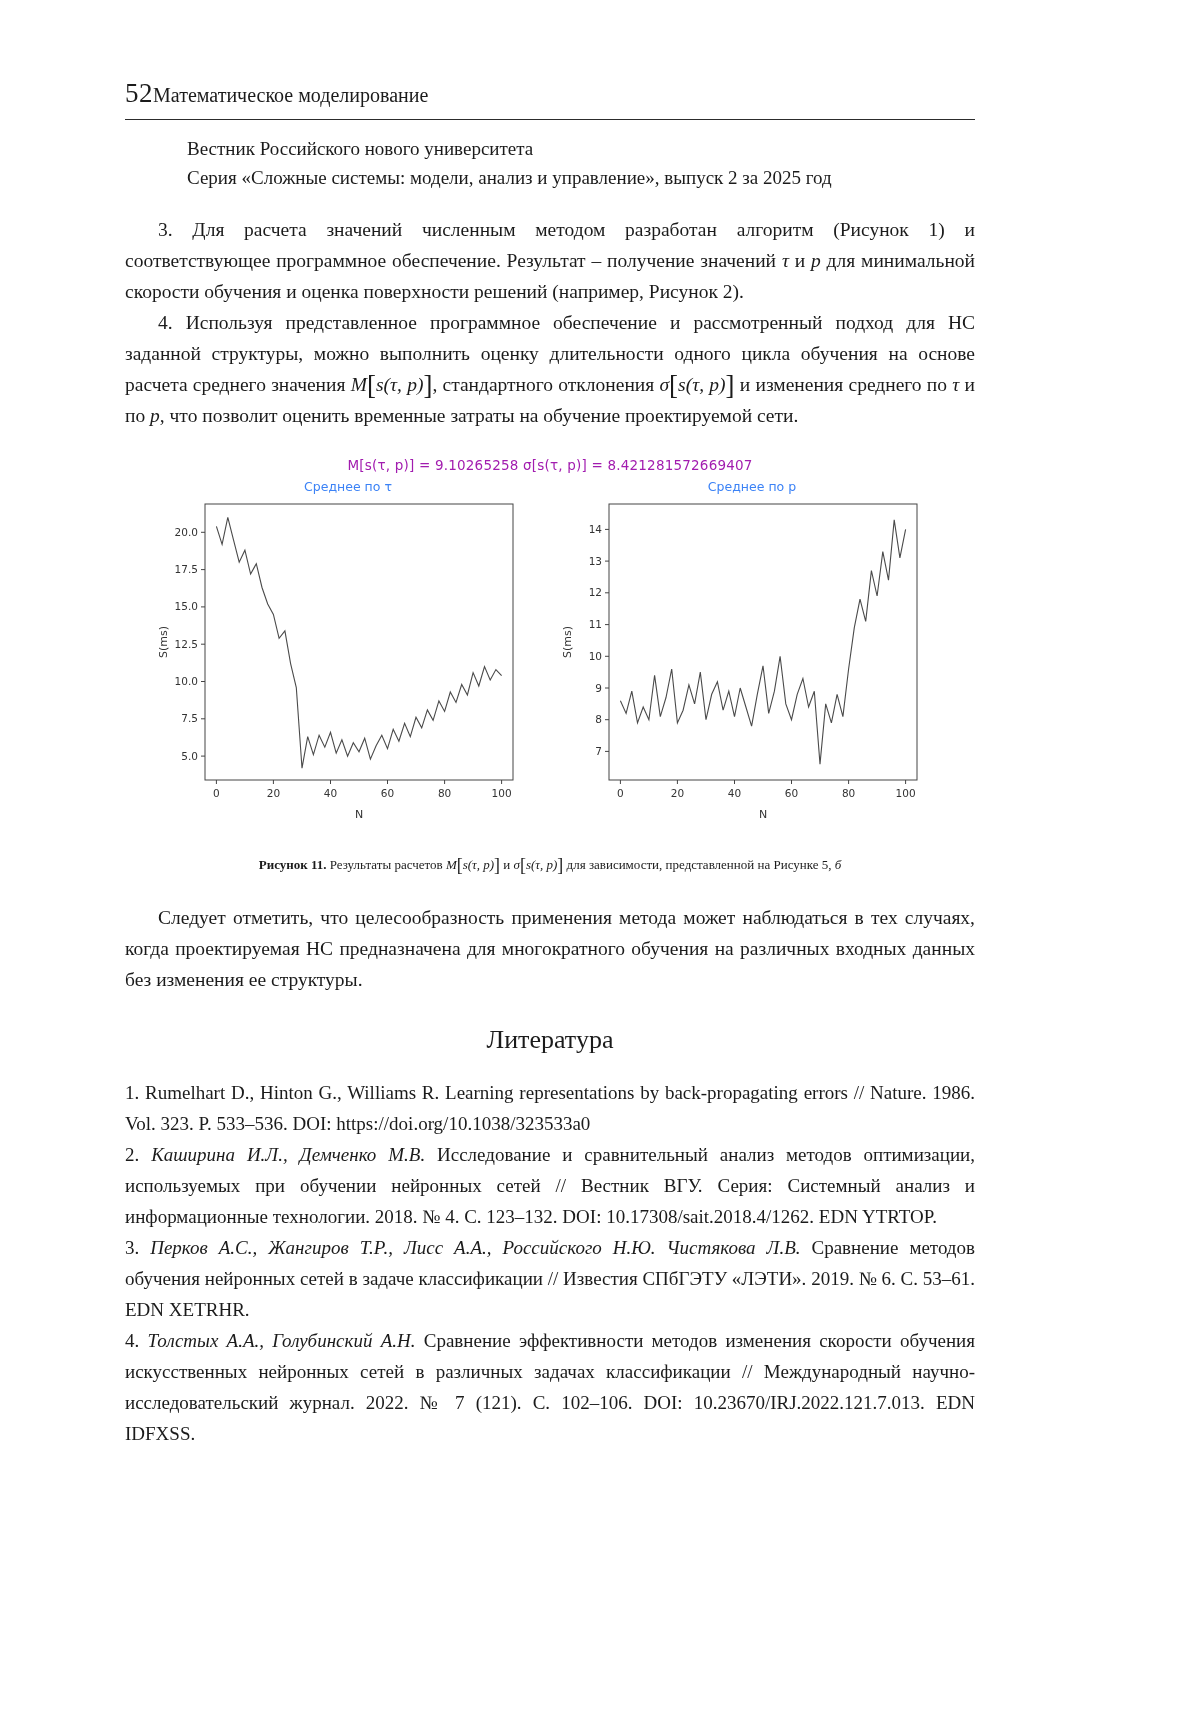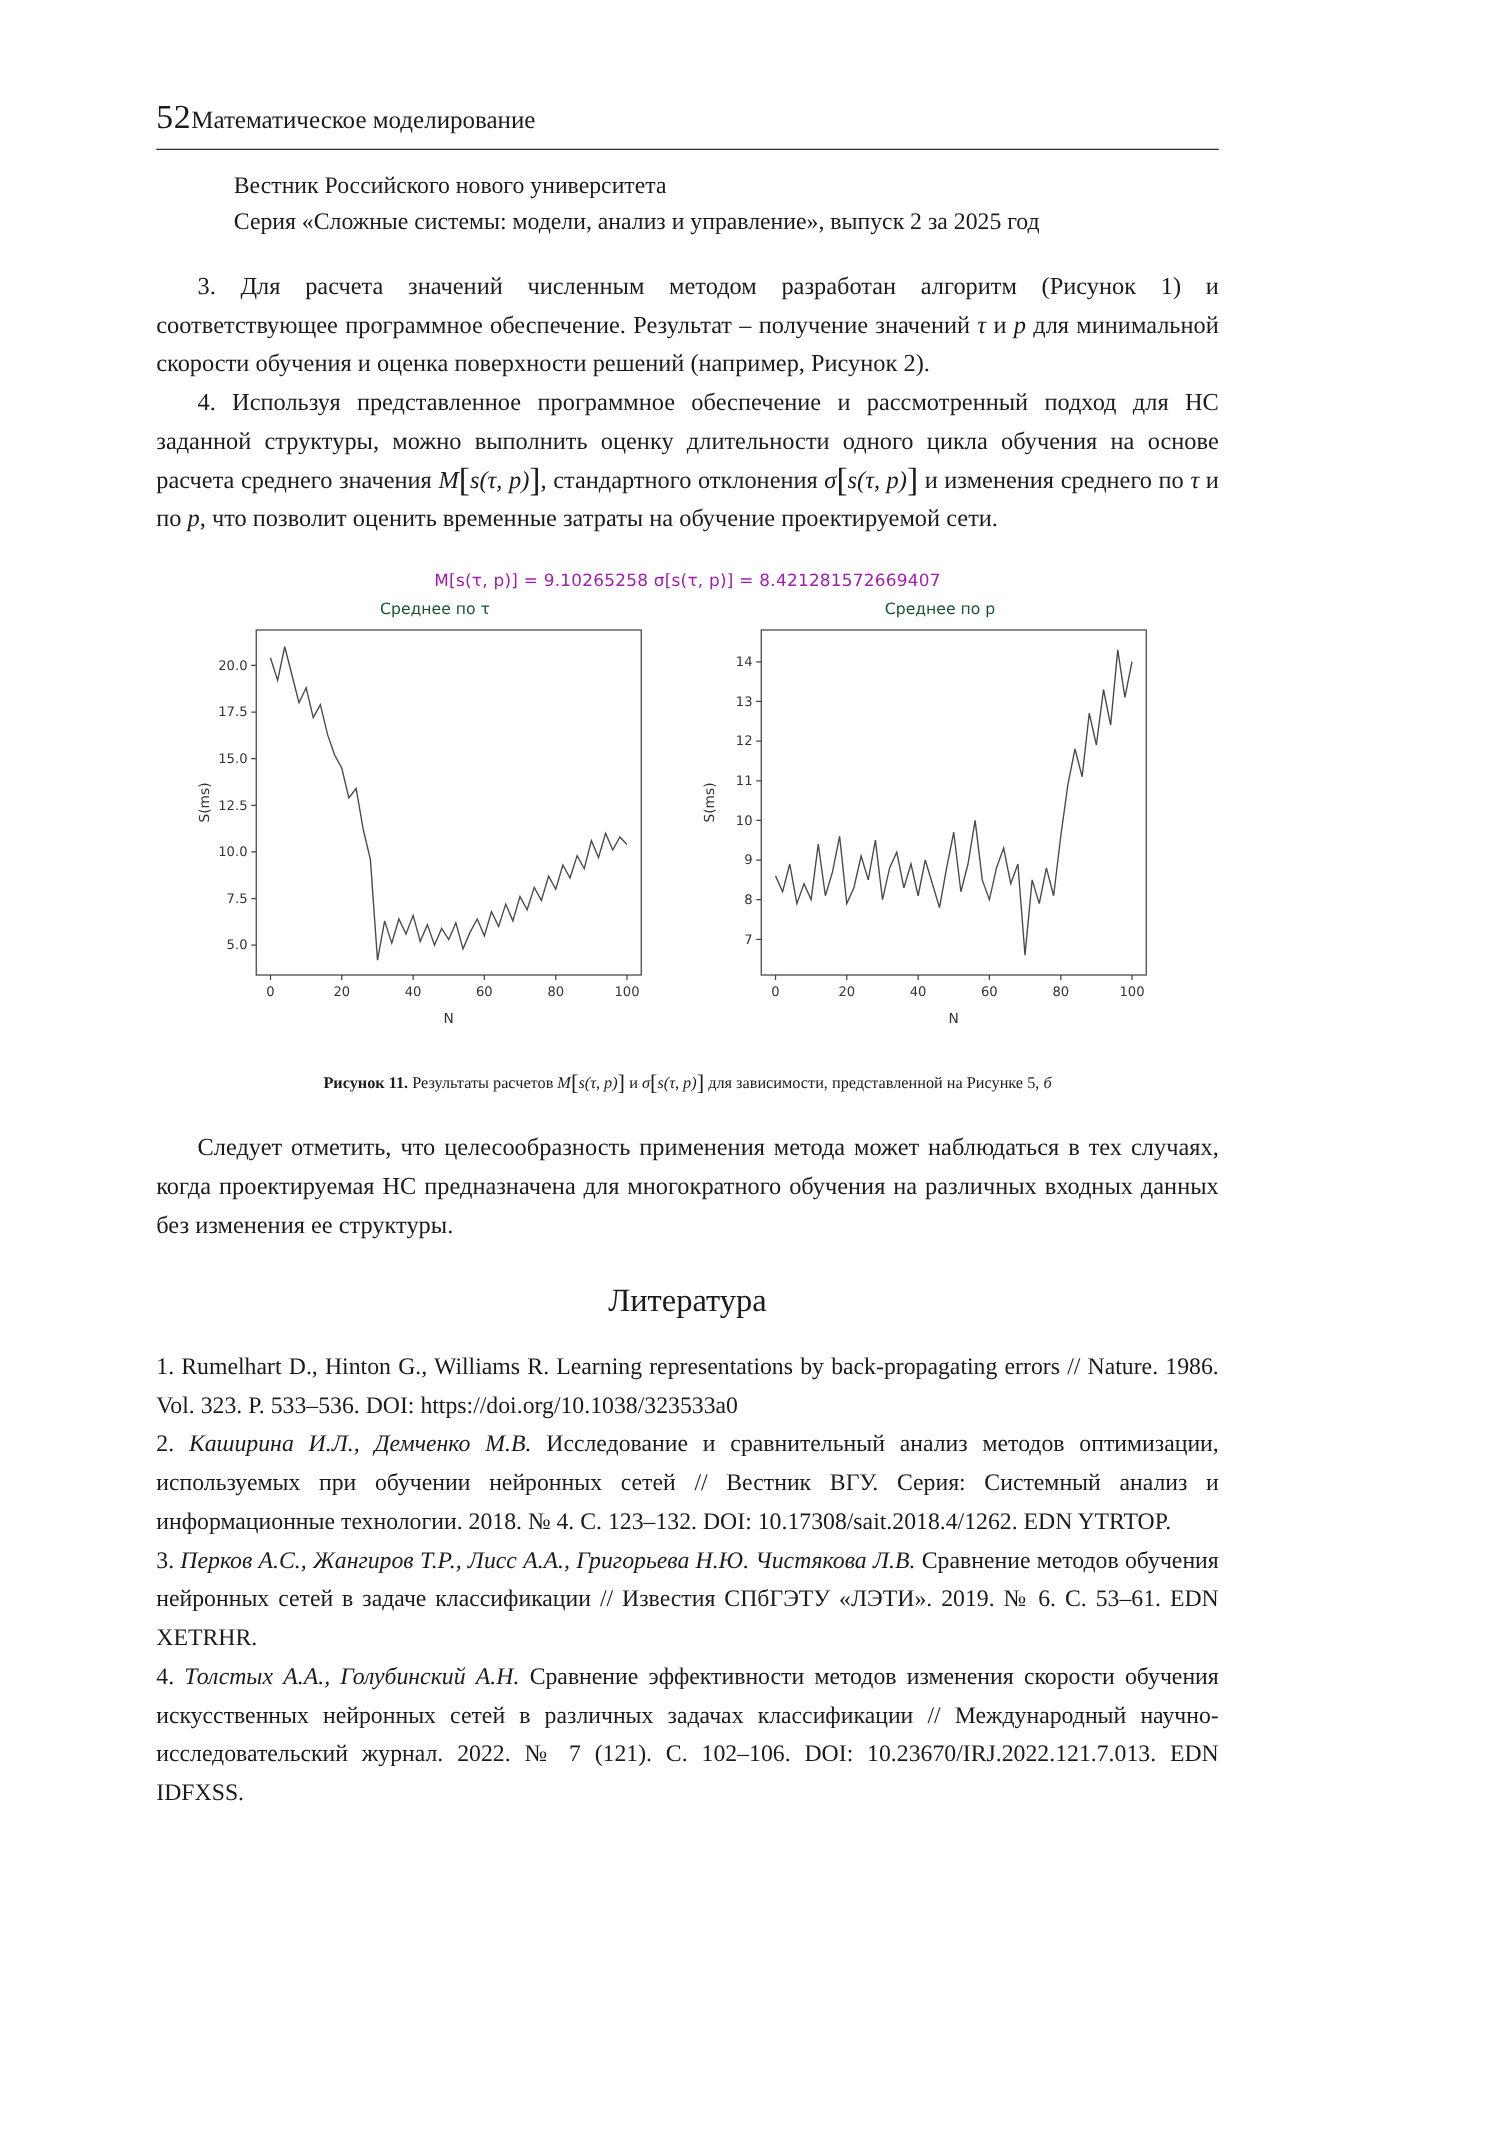--- a/index.html
+++ b/index.html
@@ -32,21 +32,21 @@
   
   .figure{width:790px;margin:26px auto 0 auto;}
   .fig-title{
     text-align:center;font-family:"DejaVu Sans", sans-serif;
     font-size:13.5px;color:#a21caf;margin-bottom:6px;letter-spacing:.2px;
   }
   .charts{display:flex;justify-content:space-between;}
   .chart-block{width:386px;}
   .chart-title{
     text-align:center;font-family:"DejaVu Sans", sans-serif;
-    font-size:12.5px;color:#14532d;margin-bottom:2px;
+    font-size:12.5px;color:#3b82f6;margin-bottom:2px;
   }
   .fig-caption{
     width:810px;margin:20px auto 0 auto;text-align:center;
     font-size:13px;line-height:30px;
   }
 
   .lit-heading{
     text-align:center;font-weight:normal;font-size:26px;
     margin:30px 0 22px 0;
   }
@@ -151,16 +151,16 @@
   </div>
 
   <div class="fig-caption"><span class="seg-bold">Рисунок 11.</span><span> Результаты расчетов </span><span class="seg-mvar">M</span><span class="seg-br">[</span><span class="seg-mvar">s(τ, p)</span><span class="seg-br">]</span><span> и </span><span class="seg-mvar">σ</span><span class="seg-br">[</span><span class="seg-mvar">s(τ, p)</span><span class="seg-br">]</span><span> для зависимости, представленной на Рисунке 5, </span><span class="seg-ital">б</span></div>
 
   <p class="body-par first"><span>Следует отметить, что целесообразность применения метода может наблюдаться в тех случаях, когда проектируемая НС предназначена для многократного обучения на различных входных данных без изменения ее структуры.</span></p>
 
   <div class="lit-heading">Литература</div>
 
   <p class="ref"><span>1. Rumelhart D., Hinton G., Williams R. Learning representations by back-propagating errors // Nature. 1986. Vol. 323. P. 533–536. DOI: https://doi.org/10.1038/323533a0</span></p>
   <p class="ref"><span>2. </span><span class="seg-ital">Каширина И.Л., Демченко М.В.</span><span> Исследование и сравнительный анализ методов оптимизации, используемых при обучении нейронных сетей // Вестник ВГУ. Серия: Системный анализ и информационные технологии. 2018. № 4. С. 123–132. DOI: 10.17308/sait.2018.4/1262. EDN YTRTOP.</span></p>
-  <p class="ref"><span>3. </span><span class="seg-ital">Перков А.С., Жангиров Т.Р., Лисс А.А., Григорьева Н.Ю. Чистякова Л.В.</span><span> Сравнение методов обучения нейронных сетей в задаче классификации // Известия СПбГЭТУ «ЛЭТИ». 2019. № 6. С. 53–61. EDN XETRHR.</span></p>
+  <p class="ref"><span>3. </span><span class="seg-ital">Перков А.С., Жангиров Т.Р., Лисс А.А., Российского Н.Ю. Чистякова Л.В.</span><span> Сравнение методов обучения нейронных сетей в задаче классификации // Известия СПбГЭТУ «ЛЭТИ». 2019. № 6. С. 53–61. EDN XETRHR.</span></p>
   <p class="ref"><span>4. </span><span class="seg-ital">Толстых А.А., Голубинский А.Н.</span><span> Сравнение эффективности методов изменения скорости обучения искусственных нейронных сетей в различных задачах классификации // Международный научно-исследовательский журнал. 2022. № 7 (121). С. 102–106. DOI: 10.23670/IRJ.2022.121.7.013. EDN IDFXSS.</span></p>
 
 </div>
 
 </body></html>

